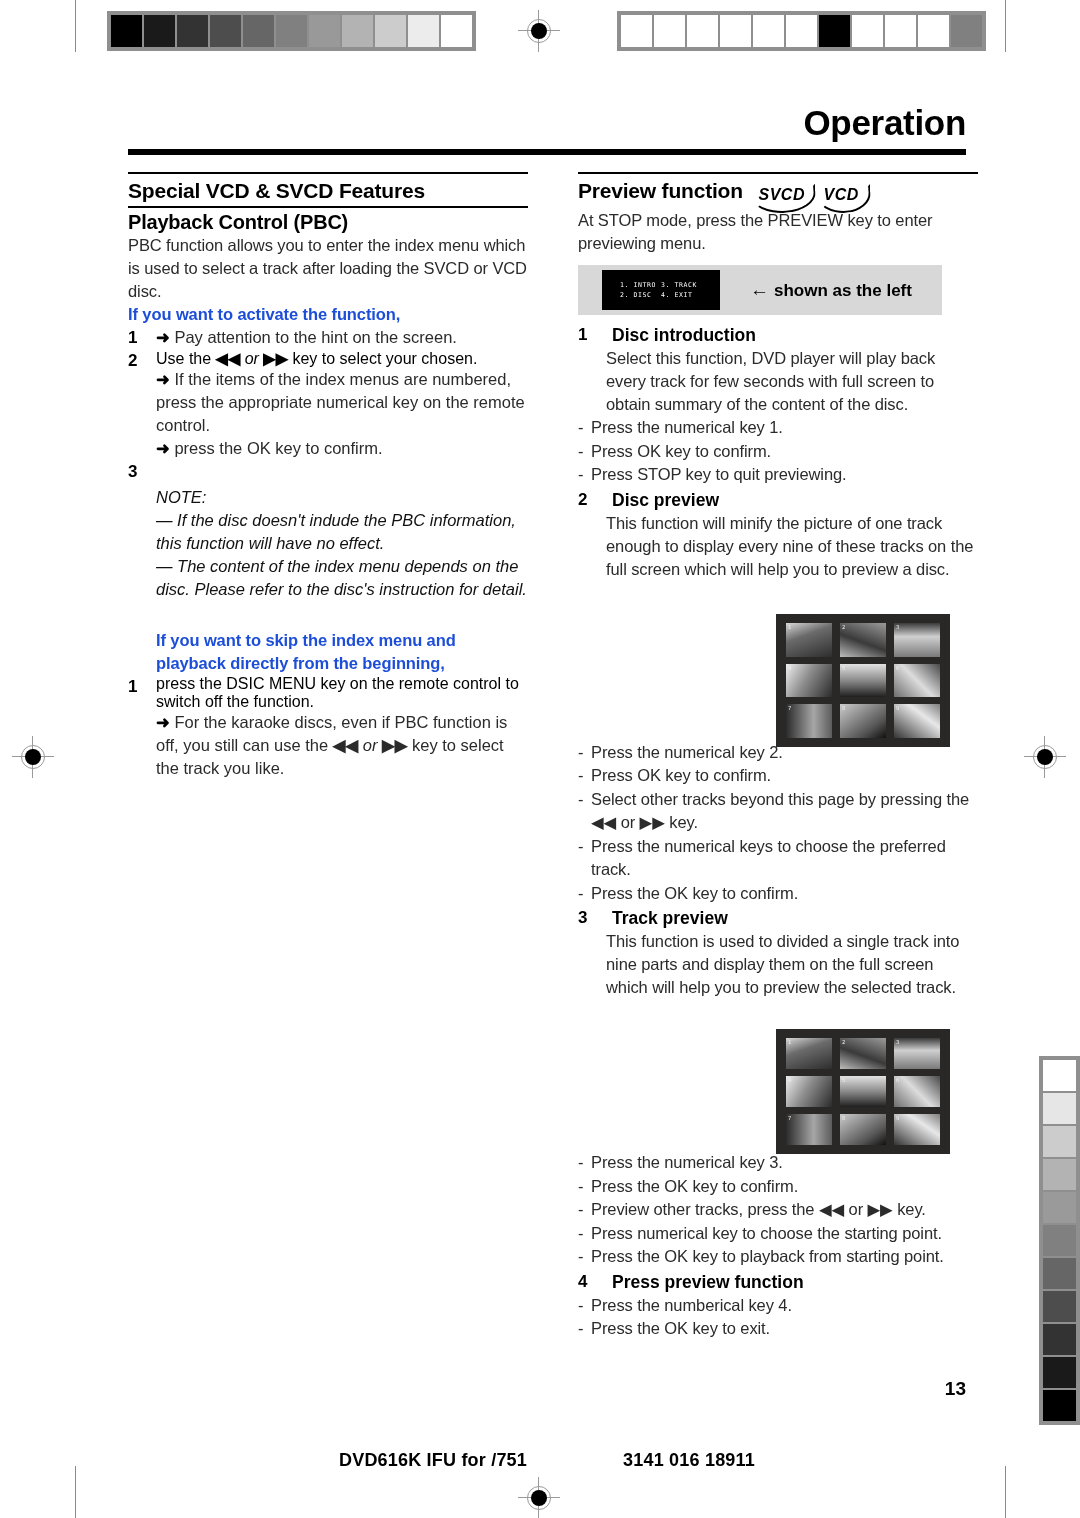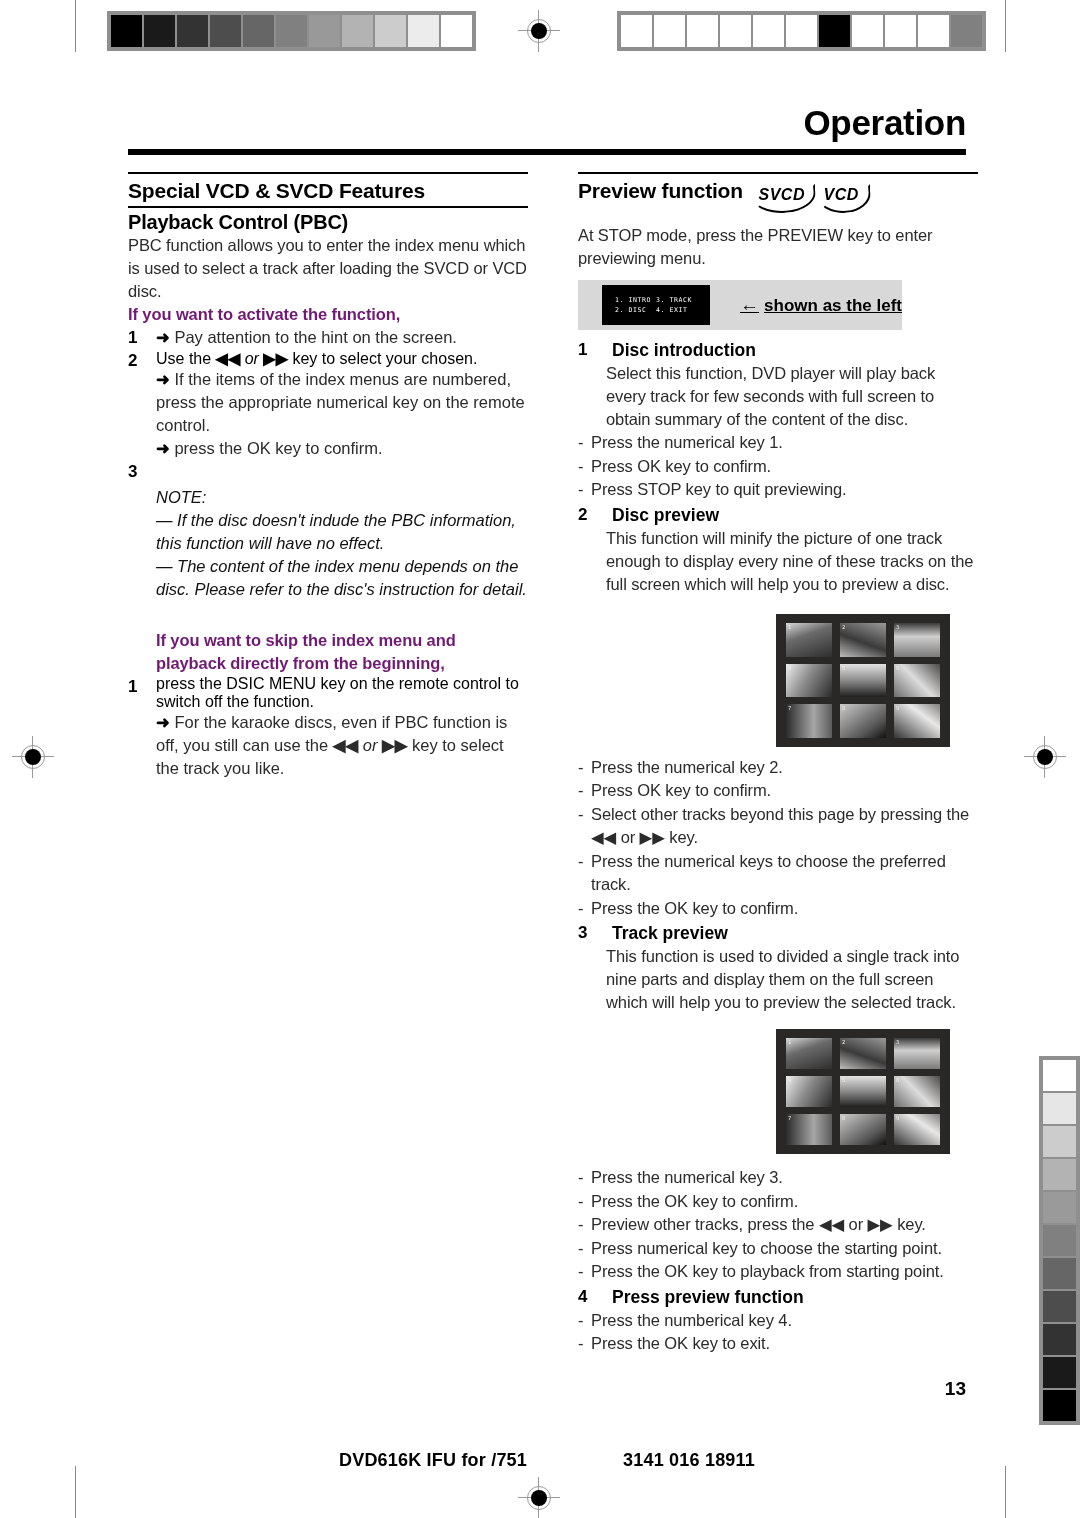--- a/index.html
+++ b/index.html
@@ -102,21 +102,21 @@
   .rule-under-h2 { height: 2px; background: #000; margin: 3px 0 2px 0; width: 100%; }
 
   p.body {
     font-size: 16.5px; line-height: 23px;
     margin: 0; color: #2b2b2b;
     letter-spacing: -0.1px;
   }
   .indent { padding-left: 28px; }
 
   .bold-lead {
-    font-size: 16.5px; font-weight: bold; color: #701a75;
+    font-size: 16.5px; font-weight: bold; color: #1d4ed8;
     line-height: 23px; letter-spacing: -0.1px;
   }
 
   
   .step { position: relative; padding-left: 28px; margin-top: 0px; }
   .step .num {
     position: absolute; left: 0; top: 0;
     font-size: 17px; font-weight: bold; color: #000;
     line-height: 23px;
   }
@@ -162,22 +162,22 @@
     border-left-color: transparent;
     border-radius: 0 0 60% 70%/0 0 90% 100%;
     transform: rotate(-4deg);
     z-index: 1;
   }
 
   
   #preview-box {
     margin-top: 10px;
     background: #d8d8d8;
-    width: 324px; height: 50px;
-    display: flex; align-items: center; text-decoration: underline;
+    width: 364px; height: 50px;
+    display: flex; align-items: center;
   }
   #osd-menu {
     width: 118px; height: 40px; background: #000; color: #fff;
     margin-left: 24px;
     display: flex; align-items: center; justify-content: center;
   }
   #osd-menu table { border-collapse: collapse; }
   #osd-menu td {
     font-family: "DejaVu Sans Mono", monospace;
     font-size: 6.5px; letter-spacing: 0.6px;
@@ -373,21 +373,21 @@
     <span class="badge">
       <span class="swoosh"></span>
       <span class="lbl">SVCD</span>
     </span>
     <span class="badge">
       <span class="swoosh"></span>
       <span class="lbl">VCD</span>
     </span>
   </h2>
 
-  <p class="body" style="margin-top:19px">At STOP mode, press the PREVIEW key to enter previewing menu.</p>
+  <p class="body" style="margin-top:4px">At STOP mode, press the PREVIEW key to enter previewing menu.</p>
 
   <div id="preview-box">
     <div id="osd-menu">
       <table>
         <tbody>
             <tr>
           <td>1. INTRO</td>
           <td>3. TRACK</td>
         </tr>
         <tr>

